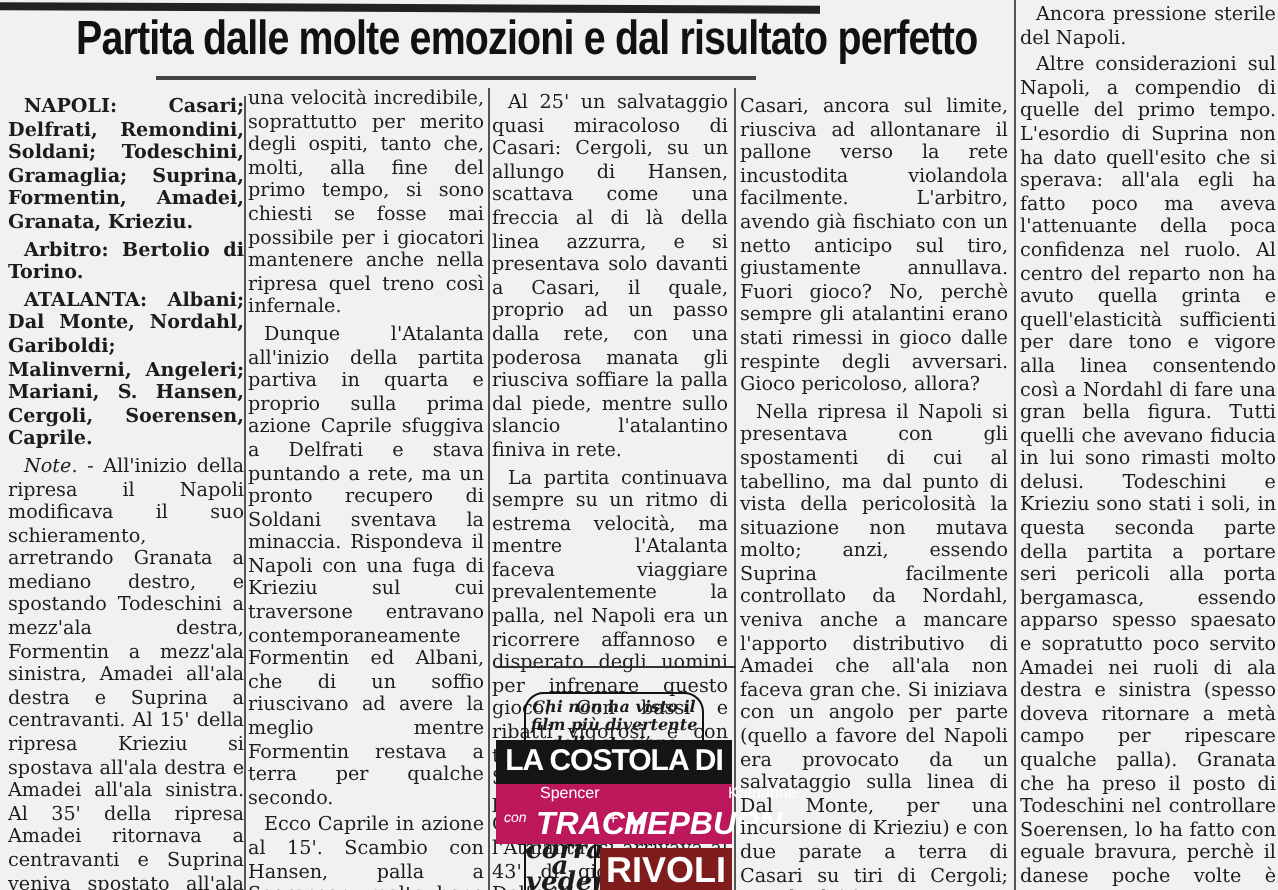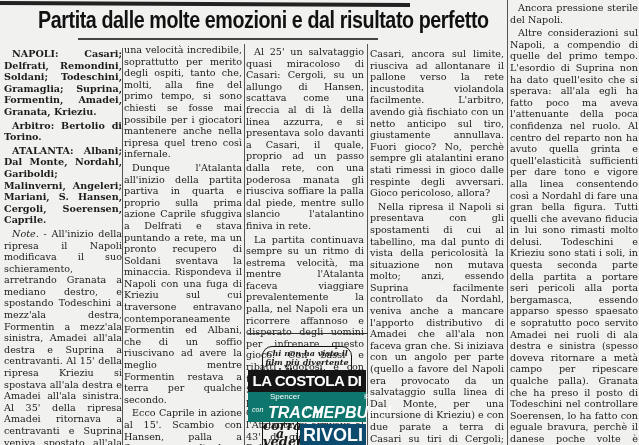--- a/index.html
+++ b/index.html
@@ -15,29 +15,29 @@
   .c4 { left:370px; width:134px; top:48px; }
   .c5 { left:510px; width:128px; top:2px; }
   .rule { position:absolute; width:1px; background:#555; }
   .lineup { font-weight:bold; text-indent:8px; margin:0 0 2px 0; }
   .note { text-indent:8px; }
   .it { font-style:italic; }
   .ad { position:absolute; left:248px; top:340px; width:118px; height:105px; }
   .ad-hr { position:absolute; left:248px; top:333px; width:120px; height:1px; background:#333; }
   .ad-bubble { position:absolute; left:14px; top:6px; width:90px; height:36px; border:1.5px solid #111; border-radius:10px 10px 0 0; font-style:italic; font-size:8px; line-height:9px; text-align:center; font-weight:bold; padding-top:2px; box-sizing:border-box; }
   .ad-title { position:absolute; left:0; top:30px; width:118px; height:22px; background:#151515; color:#fff; font-family:"Liberation Sans", sans-serif; font-weight:bold; font-size:15px; text-align:center; line-height:22px; transform-origin:center; letter-spacing:-0.5px; }
-  .ad-stars { position:absolute; left:0; top:52px; width:118px; height:30px; background:#0f766e; color:#fff; font-family:"Liberation Sans", sans-serif; font-size:8px; }
+  .ad-stars { position:absolute; left:0; top:52px; width:118px; height:30px; background:#be185d; color:#fff; font-family:"Liberation Sans", sans-serif; font-size:8px; }
   .ad-stars .n1 { position:absolute; left:22px; top:0; }
   .ad-stars .n2 { position:absolute; left:68px; top:0;margin-left:48px; }
   .ad-stars .s1 { position:absolute; left:20px; top:12px; font-weight:bold; font-style:italic; font-size:16px; }
   .ad-stars .s2 { position:absolute; left:64px; top:12px; font-weight:bold; font-style:italic; font-size:16px; }
   .ad-stars .con { position:absolute; left:4px; top:14px; font-style:italic; font-size:7px; }
   .ad-stars .plus { position:absolute; left:56px; top:12px; font-size:9px; }
   .ad-corra { position:absolute; left:14px; top:82px; width:34px; height:23px; border:1.5px solid #111; border-top:none; font-style:italic; font-weight:bold; font-size:13px; line-height:8px; text-align:center; }
-  .ad-cinema { position:absolute; left:52px; top:84px; width:66px; height:21px; background:#0c4a6e; color:#fff; font-family:"Liberation Sans", sans-serif; font-weight:bold; font-size:18px; text-align:center; line-height:22px; }
+  .ad-cinema { position:absolute; left:52px; top:84px; width:66px; height:21px; background:#7f1d1d; color:#fff; font-family:"Liberation Sans", sans-serif; font-weight:bold; font-size:18px; text-align:center; line-height:22px; }
 </style>
 </head>
 <body>
 
 <div class="topline"></div>
 <div class="headline">Partita dalle molte emozioni e dal risultato perfetto</div>
 <div class="underline"></div>
 
 <div class="rule" style="left:122px; top:48px; height:397px;"></div>
 <div class="rule" style="left:244px; top:44px; height:401px;"></div>

